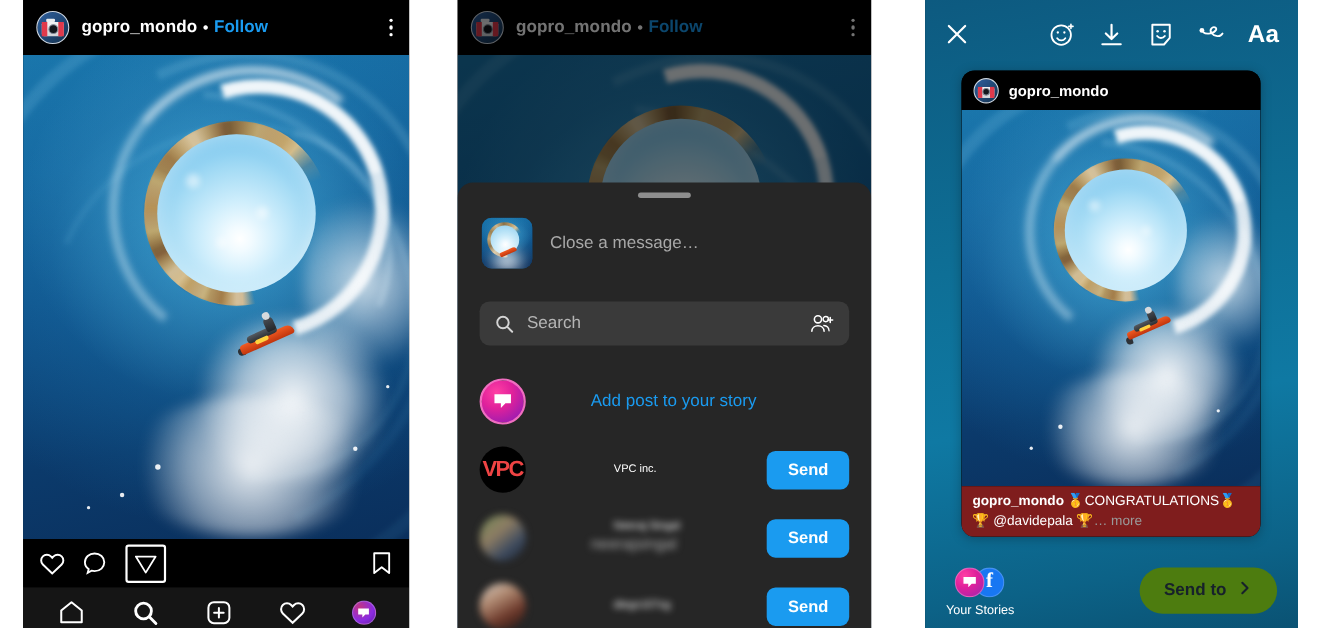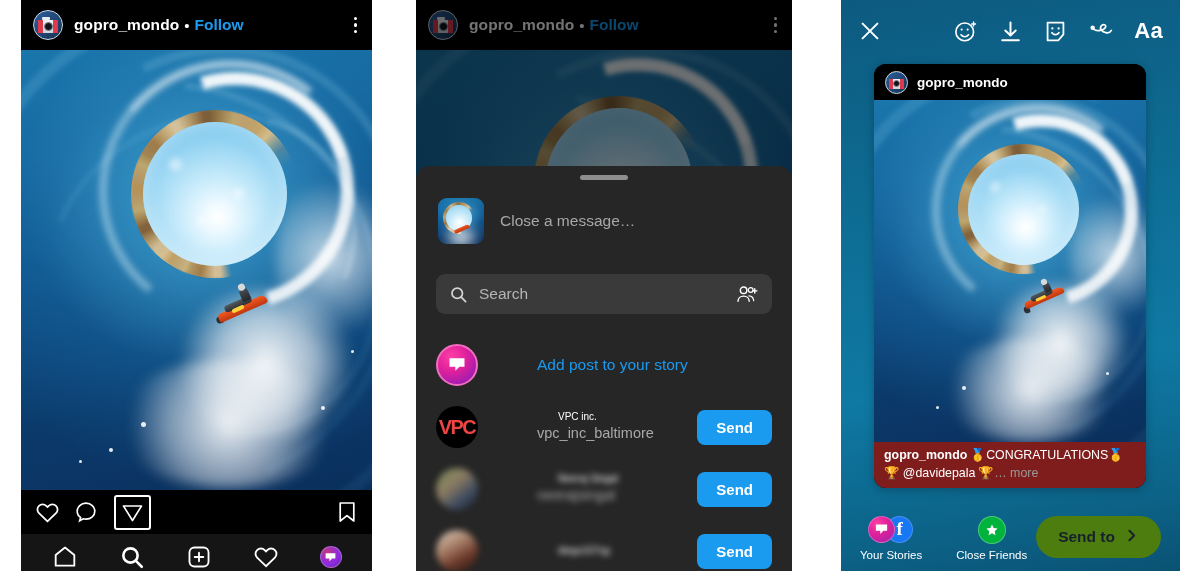--- a/index.html
+++ b/index.html
@@ -445,21 +445,20 @@
           <div class="row-link">Add post to your story</div>
         </div>
       </div>
 
       <div class="list-row">
         <div class="row-av vpc-av">
             <span>VPC</span>
           </div>
         <div class="row-main">
           <div class="row-title">VPC inc.</div>
-          <div class="row-sub">vpc_inc_baltimore</div>
         </div>
         <button class="send-btn">Send</button>
       </div>
 
       <div class="list-row">
         <div class="row-av blurred" style="background:linear-gradient(140deg,#6f8a57 0%,#8e7d63 38%,#3d4a5e 70%,#1d2430 100%);"></div>
         <div class="row-main blurred">
           <div class="row-title">Neeraj Singal</div>
           <div class="row-sub">neerajsingal</div>
         </div>
@@ -575,30 +574,20 @@
           <span class="dest-fb">f</span>
           <span class="dest-ig">
             <svg width="15" height="15" viewBox="0 0 24 24" fill="#fff">
                 <path d="M3 4h18v10h-6l-5 5v-5H3Z"></path>
               </svg>
           </span>
         </div>
         <span class="dest-label">Your Stories</span>
       </div>
 
-      <div class="dest dest2">
-        <div class="dest-icons" style="width:30px;">
-          <span class="dest-cf">
-            <svg width="14" height="14" viewBox="0 0 24 24" fill="#fff">
-              <path d="M12 2.6l2.9 6.1 6.6.9-4.8 4.6 1.2 6.6L12 17.7 6.1 20.8l1.2-6.6L2.5 9.6l6.6-.9Z"></path>
-            </svg>
-          </span>
-        </div>
-        <span class="dest-label">Close Friends</span>
-      </div>
 
       <button class="sendto">
         <span>Send to</span>
         <span>
           <svg width="15" height="15" viewBox="0 0 24 24" fill="none" stroke="#17212b" stroke-width="3" stroke-linecap="round" stroke-linejoin="round">
             <path d="M8.6 4.4 16.2 12l-7.6 7.6"></path>
           </svg>
         </span>
       </button>
     </div>

